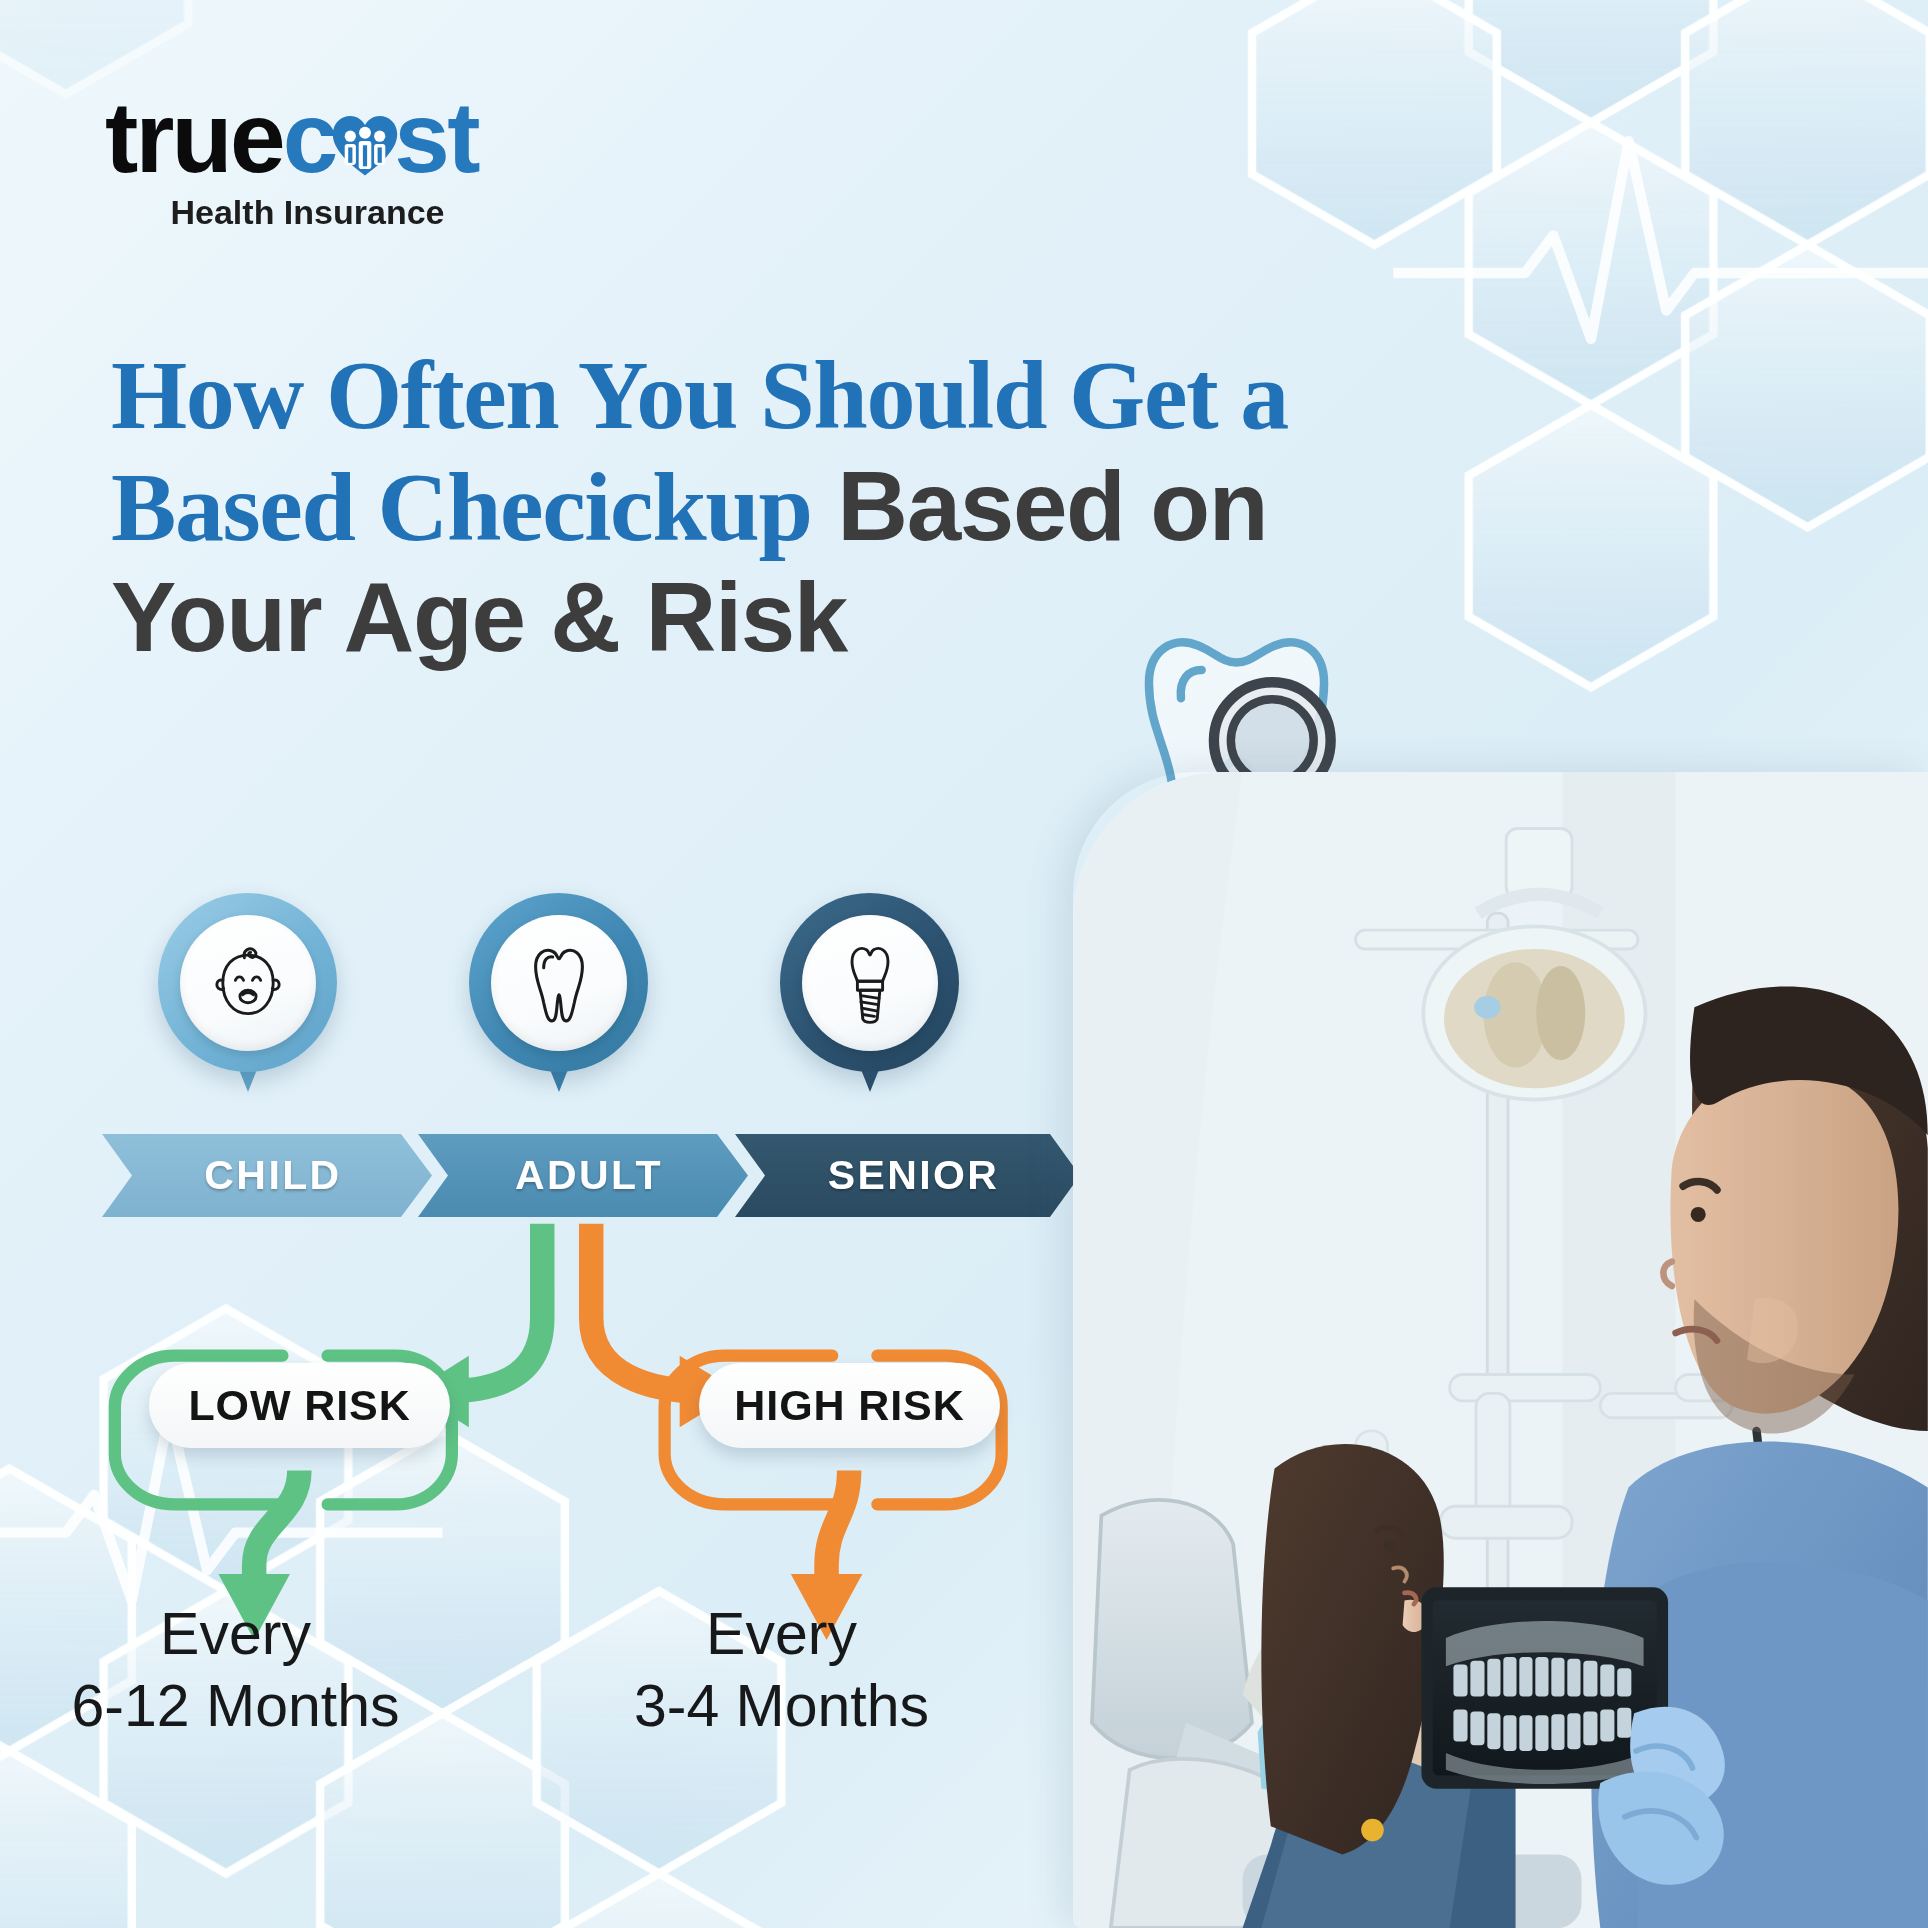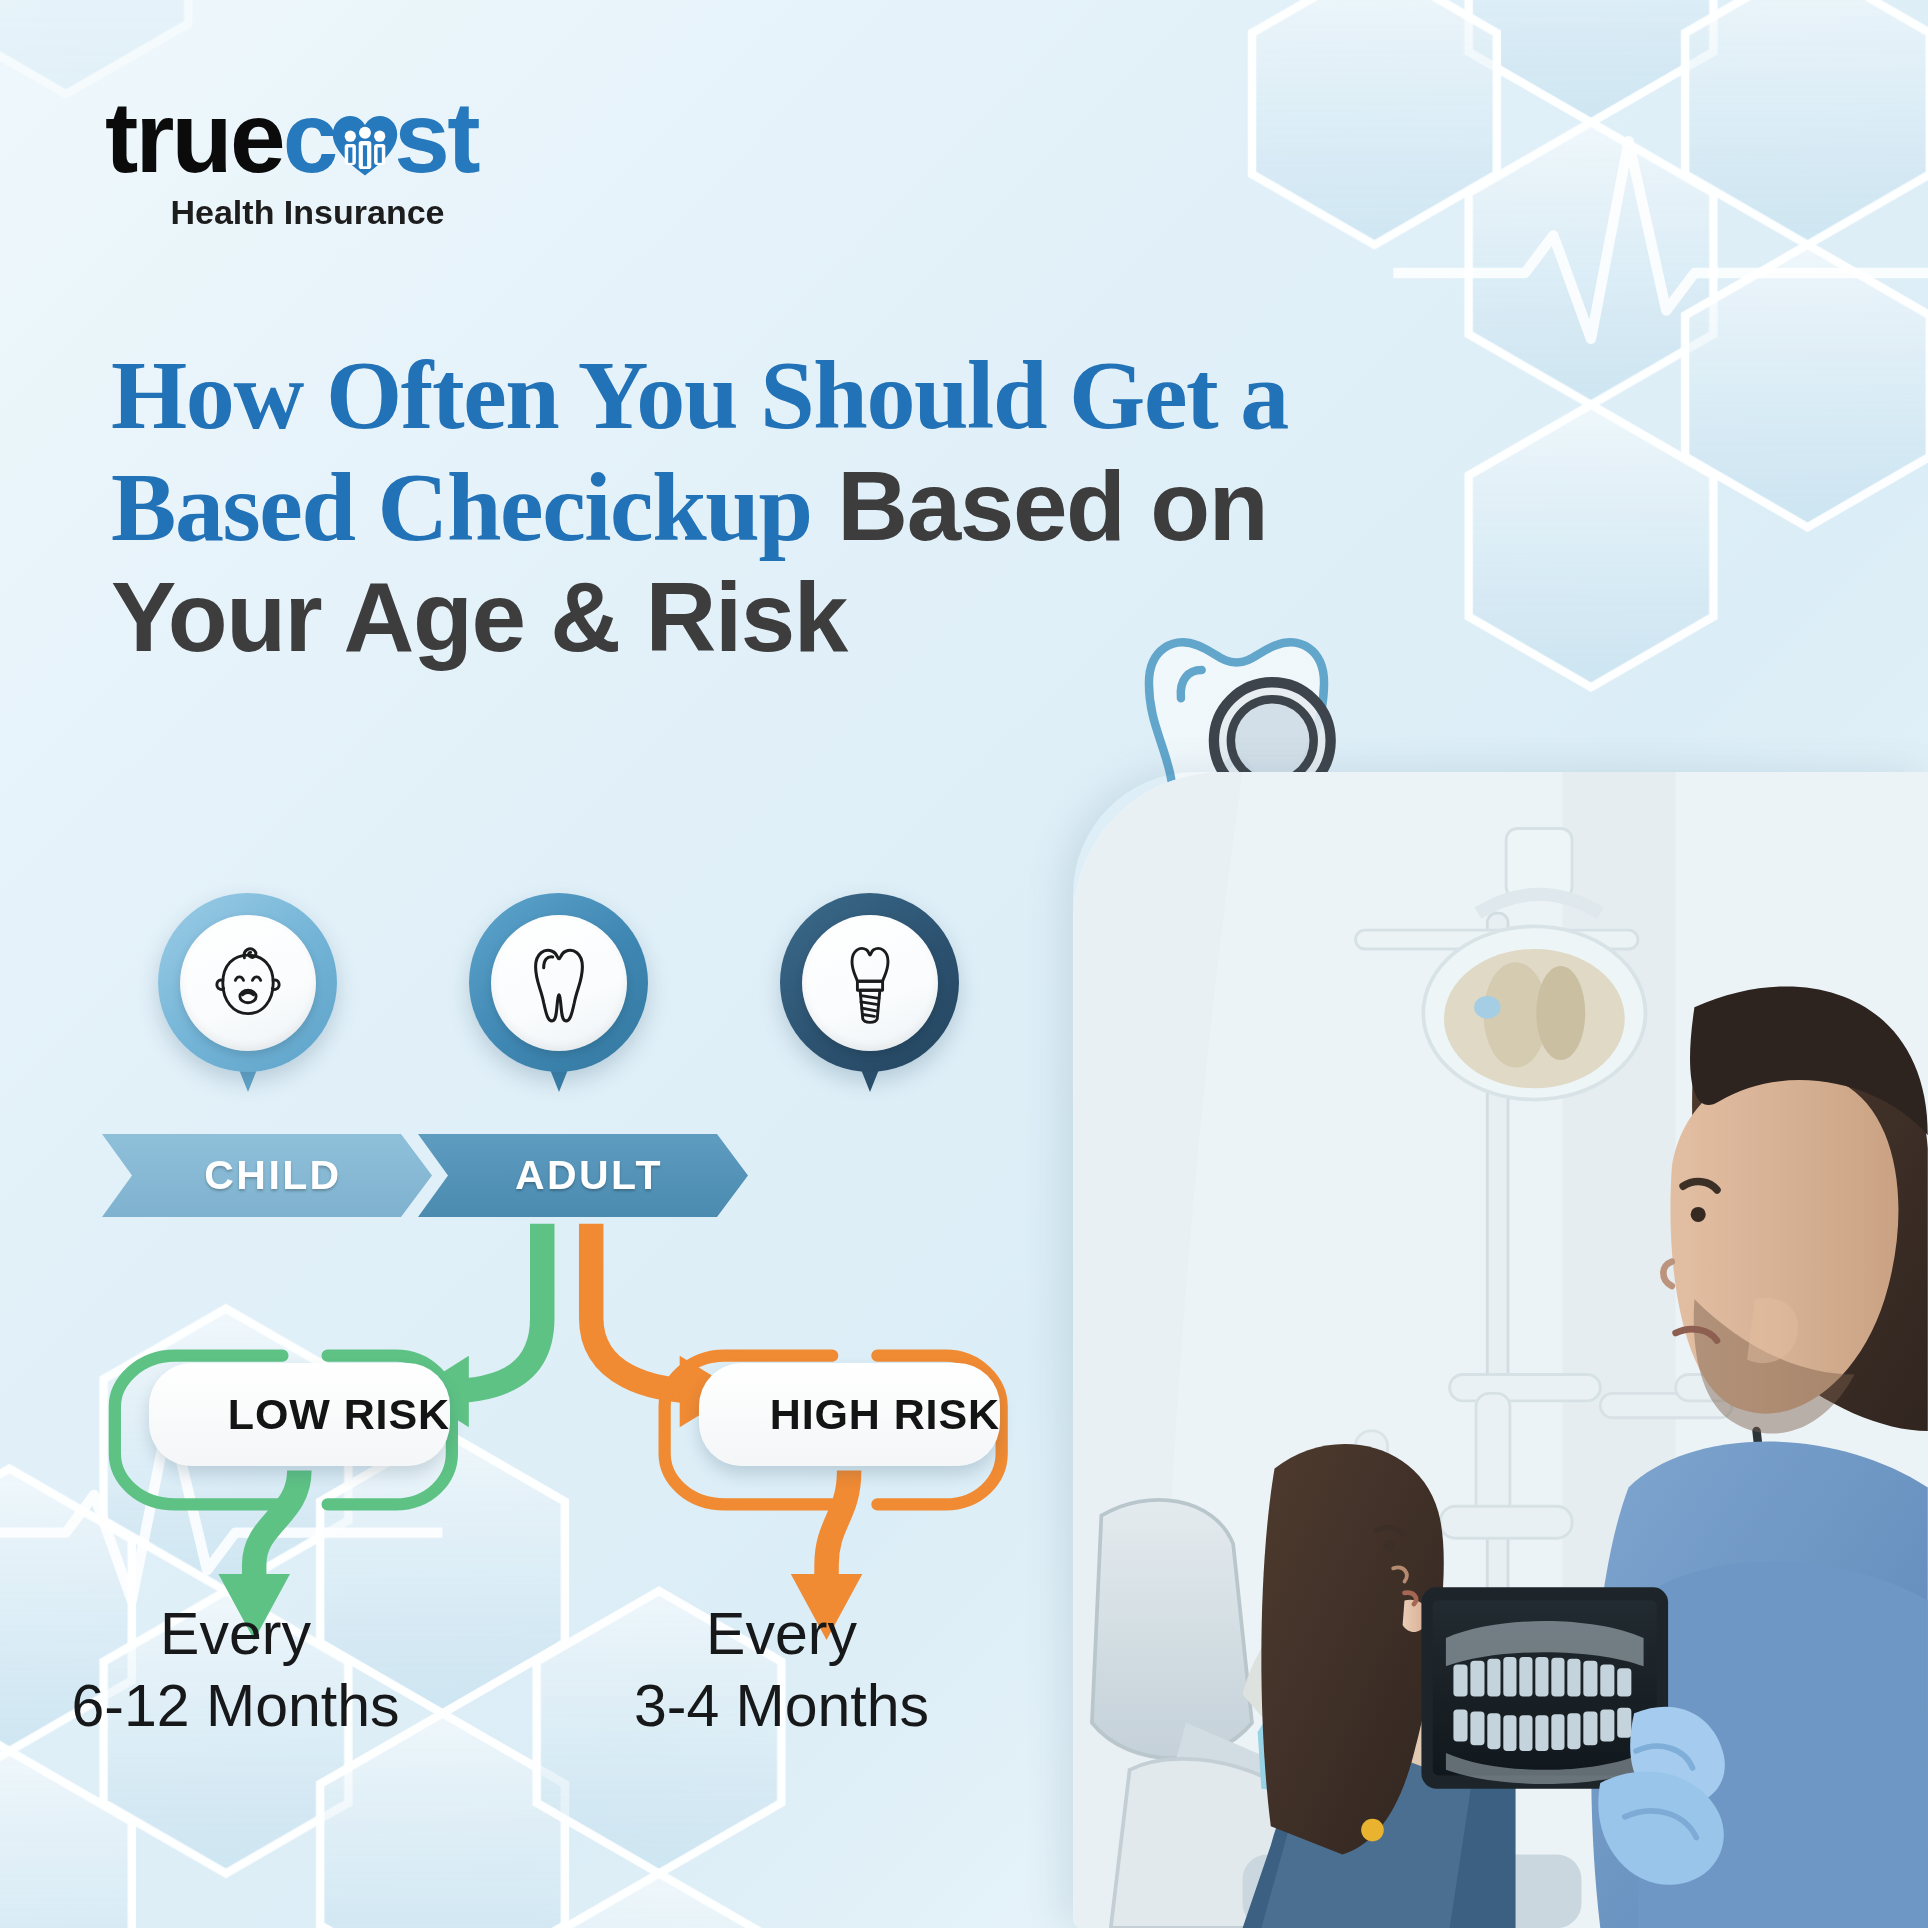--- a/index.html
+++ b/index.html
@@ -59,24 +59,24 @@
   .chev span{font-size:41px;font-weight:700;letter-spacing:2.4px;color:#ffffff;
      text-shadow:0 1.9px 2.8px rgba(0,0,0,.25);position:relative;z-index:2;margin-left:12px;}
   .chev-child{left:0;width:330px;background:linear-gradient(180deg,#8fc0da 0%,#7fb2cf 100%);
      clip-path:polygon(0 0,299px 0,330px 50%,299px 100%,0 100%,30px 50%);}
   .chev-adult{left:316px;width:330px;background:linear-gradient(180deg,#5e9cc0 0%,#4b8bb0 100%);
      clip-path:polygon(0 0,299px 0,330px 50%,299px 100%,0 100%,30px 50%);}
   .chev-senior{left:633px;width:345px;background:linear-gradient(180deg,#34586f 0%,#2a4a60 100%);
      clip-path:polygon(0 0,315px 0,345px 50%,315px 100%,0 100%,30px 50%);}
 
   
-  .risk{position:absolute;width:301px;height:103px;border-radius:43px;
+  .risk{position:absolute;width:301px;height:85px;border-radius:43px;
      background:linear-gradient(180deg,#ffffff 0%,#f4f6f7 100%);
      box-shadow:0 8.5px 15px rgba(40,70,95,.18);
-     display:flex;align-items:center;justify-content:flex-end;}
+     display:flex;align-items:center;justify-content:center;}
   .risk span{font-size:43px;font-weight:700;letter-spacing:0.9px;color:#141414;}
   #risk-low{left:149px;top:1363px;}
   #risk-high{left:699px;top:1363px;}
 
   
   .caption{position:absolute;width:395px;text-align:center;font-size:59px;line-height:1.22;
      font-weight:400;color:#17181a;}
   #cap-low{left:38px;top:1599px;}
   #cap-high{left:584px;top:1599px;}
 
@@ -223,20 +223,23 @@
       </svg>
     </div>
   </div>
 
   <div id="band">
     <div class="chev chev-child">
       <span>CHILD</span>
     </div>
     <div class="chev chev-adult">
       <span>ADULT</span>
+    </div>
+    <div class="chev chev-senior">
+      <span>SENIOR</span>
     </div>
   </div>
 
   <svg class="bg-layer" viewBox="0 0 2048 2048">
 
     <g fill="none" stroke="#5ec285" stroke-linecap="butt">
       <path d="M576 1300 L576 1400 C576 1455 540 1478 470 1478" stroke-width="26"></path>
       <polygon points="498,1440 498,1516 438,1478" fill="#5ec285" stroke="none"></polygon>
     </g>
 

